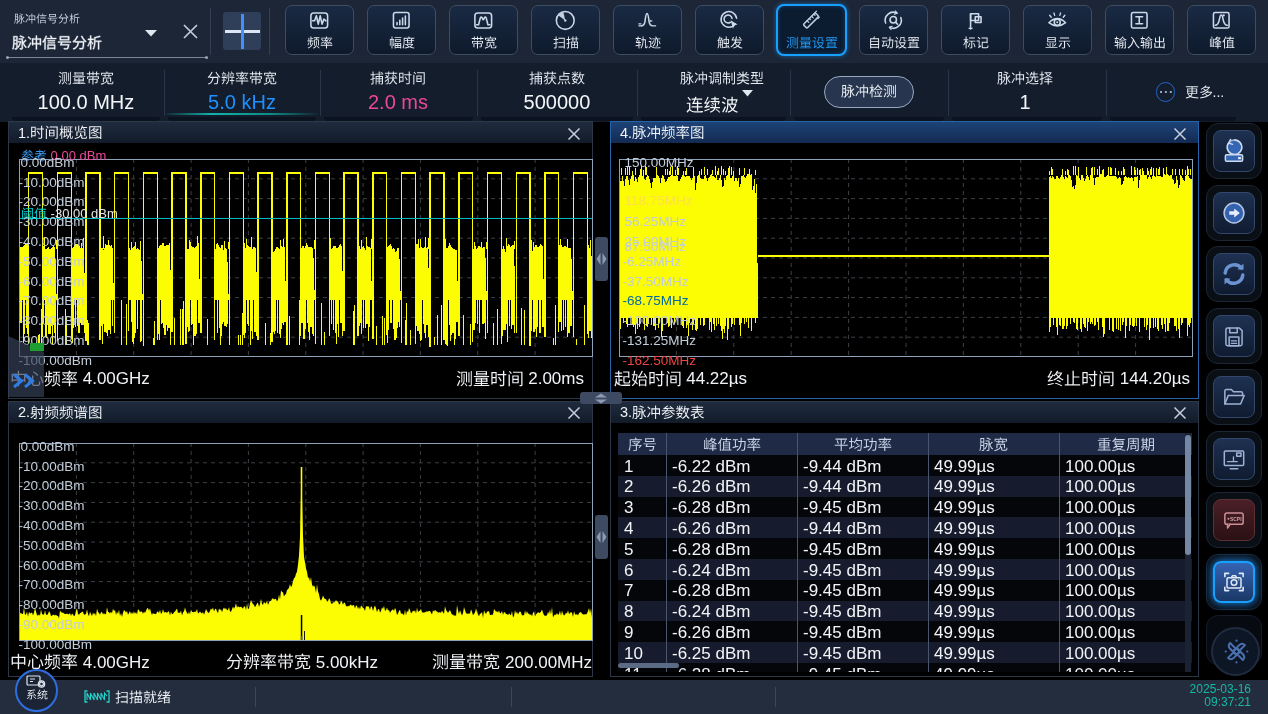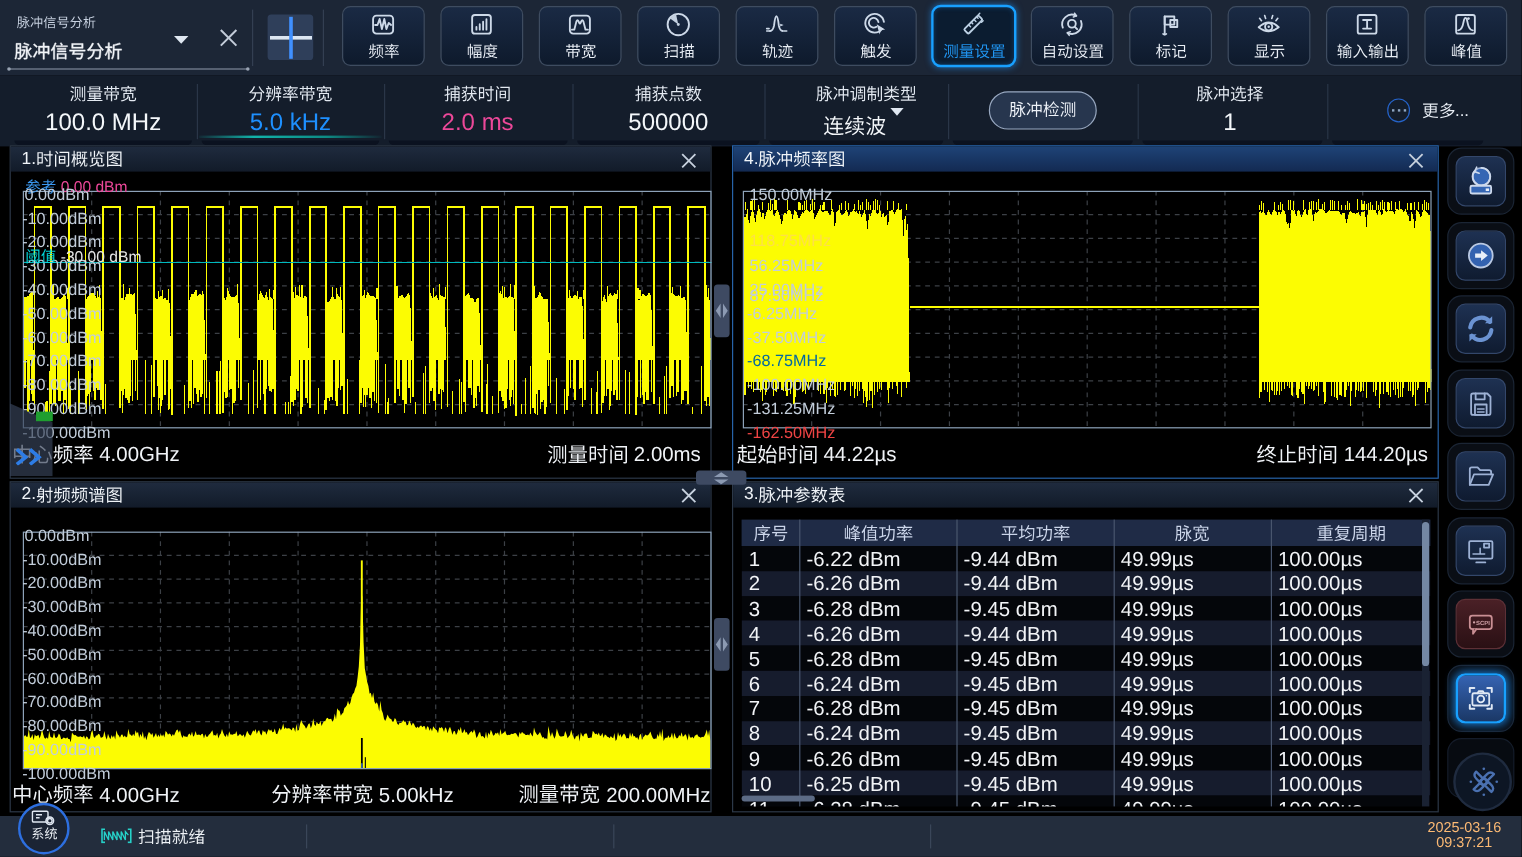--- a/index.html
+++ b/index.html
@@ -1382,21 +1382,21 @@
       <path d="M3 10 V3 L6.5 10 V3 L10 10 V3 L13.5 10 V3 L17 10 V3 L20.5 10 V3 L23 6" stroke-width="1.1"></path>
     </svg>
     <svg style="position:absolute;left:115.0px;top:690.0px;overflow:visible;" width="56" height="14">
       <g fill="#eef2f6" transform="translate(0 12.32) scale(0.05600)">
         <use href="#g626b" x="0.0"></use>
         <use href="#g63cf" x="250.0"></use>
         <use href="#g5c31" x="500.0"></use>
         <use href="#g7eea" x="750.0"></use>
       </g>
     </svg>
-    <span style="position:absolute;left:1251px;top:683px;font:12px 'Liberation Sans',sans-serif;line-height:13px;color:#fdba74;text-align:center;transform:translateX(-100%);white-space:pre">2025-03-16
+    <span style="position:absolute;left:1251px;top:683px;font:12px 'Liberation Sans',sans-serif;line-height:13px;color:#14b8a6;text-align:right;transform:translateX(-100%);white-space:pre">2025-03-16
 09:37:21</span>
     <svg width="0" height="0" style="position:absolute">
       <defs>
         <path id="g8109" d="M128 -195C151 -188 182 -176 197 -167L205 -184C189 -192 158 -203 136 -210ZM99 -116V-98H132C125 -64 110 -36 91 -21V-201H23V-111C23 -74 22 -24 6 12C10 14 18 18 21 20C32 -4 36 -35 38 -65H74V-2C74 1 72 2 69 2C66 2 56 2 45 2C48 7 50 15 50 20C67 20 76 19 82 16C89 13 91 8 91 -2V-18C95 -15 99 -9 101 -5C126 -25 145 -63 152 -114L141 -116L138 -116ZM40 -184H74V-142H40ZM40 -125H74V-82H39L40 -111ZM113 -161V-143H162V-2C162 1 161 2 157 2C154 3 142 3 128 2C131 7 134 16 134 20C153 20 164 20 171 17C178 14 180 8 180 -2V-87C192 -52 209 -22 231 -5C234 -10 240 -16 244 -20C224 -33 208 -57 196 -86C209 -97 225 -115 238 -130L222 -142C214 -130 202 -114 190 -102C186 -113 183 -124 180 -136V-161Z"></path>
         <path id="g51b2" d="M13 -182C29 -171 47 -153 56 -142L70 -156C61 -168 42 -184 26 -195ZM9 -16 26 -4C41 -28 58 -59 70 -86L56 -97C42 -68 22 -35 9 -16ZM148 -144V-84H103V-144ZM166 -144H214V-84H166ZM148 -210V-163H84V-50H103V-66H148V20H166V-66H214V-51H233V-163H166V-210Z"></path>
         <path id="g4fe1" d="M96 -133V-117H217V-133ZM96 -97V-82H217V-97ZM78 -169V-153H237V-169ZM135 -204C142 -193 150 -179 153 -170L170 -178C166 -186 159 -200 152 -210ZM92 -61V20H108V10H203V19H220V-61ZM108 -6V-45H203V-6ZM64 -209C51 -171 30 -134 8 -109C11 -105 17 -96 18 -92C27 -101 35 -112 42 -124V21H60V-154C68 -170 75 -187 81 -204Z"></path>
         <path id="g53f7" d="M65 -183H184V-149H65ZM46 -200V-132H204V-200ZM16 -110V-93H67C62 -77 56 -60 51 -48H182C177 -19 172 -5 166 0C163 2 160 2 154 2C147 2 128 2 111 0C114 6 117 13 118 18C135 20 151 20 160 19C170 19 176 18 182 12C191 4 197 -14 203 -56C204 -59 204 -65 204 -65H79L88 -93H233V-110Z"></path>
         <path id="g5206" d="M168 -206 151 -198C169 -162 199 -121 225 -98C229 -103 236 -110 240 -114C214 -134 184 -172 168 -206ZM81 -205C66 -167 41 -132 11 -110C16 -107 24 -100 27 -96C34 -102 40 -108 47 -114V-97H95C89 -54 76 -15 16 5C20 9 26 16 28 21C92 -2 108 -48 115 -97H183C180 -34 176 -10 170 -4C168 -1 164 -0 159 -0C154 -0 138 -0 122 -2C125 3 128 11 128 17C144 18 159 18 168 17C176 16 182 15 187 8C196 -1 199 -30 203 -106C203 -109 203 -116 203 -116H48C69 -138 88 -168 101 -200Z"></path>
         <path id="g6790" d="M120 -182V-106C120 -70 118 -24 96 10C100 12 108 16 111 20C135 -15 138 -68 138 -106V-106H184V20H202V-106H239V-124H138V-169C168 -175 201 -183 225 -192L209 -207C188 -198 152 -188 120 -182ZM52 -210V-156H15V-138H50C42 -104 25 -65 8 -44C11 -39 16 -32 18 -27C30 -44 43 -70 52 -98V20H70V-102C79 -89 89 -73 93 -64L105 -79C100 -86 79 -115 70 -126V-138H108V-156H70V-210Z"></path>
         <path id="g9891" d="M175 -125C175 -38 172 -9 112 8C115 11 119 17 121 21C186 2 190 -32 191 -125ZM182 -21C199 -8 220 10 231 20L242 8C231 -2 209 -20 192 -32ZM107 -96C94 -44 65 -10 12 6C16 10 20 16 22 21C79 1 110 -36 123 -93ZM33 -99C28 -81 20 -62 9 -49C14 -47 20 -43 23 -40C34 -54 44 -75 49 -96ZM136 -152V-34H152V-138H214V-35H230V-152H186L196 -178H238V-195H130V-178H177C175 -170 172 -160 168 -152ZM28 -188V-132H10V-115H62V-40H79V-115H126V-132H84V-163H120V-179H84V-210H66V-132H44V-188Z"></path>

